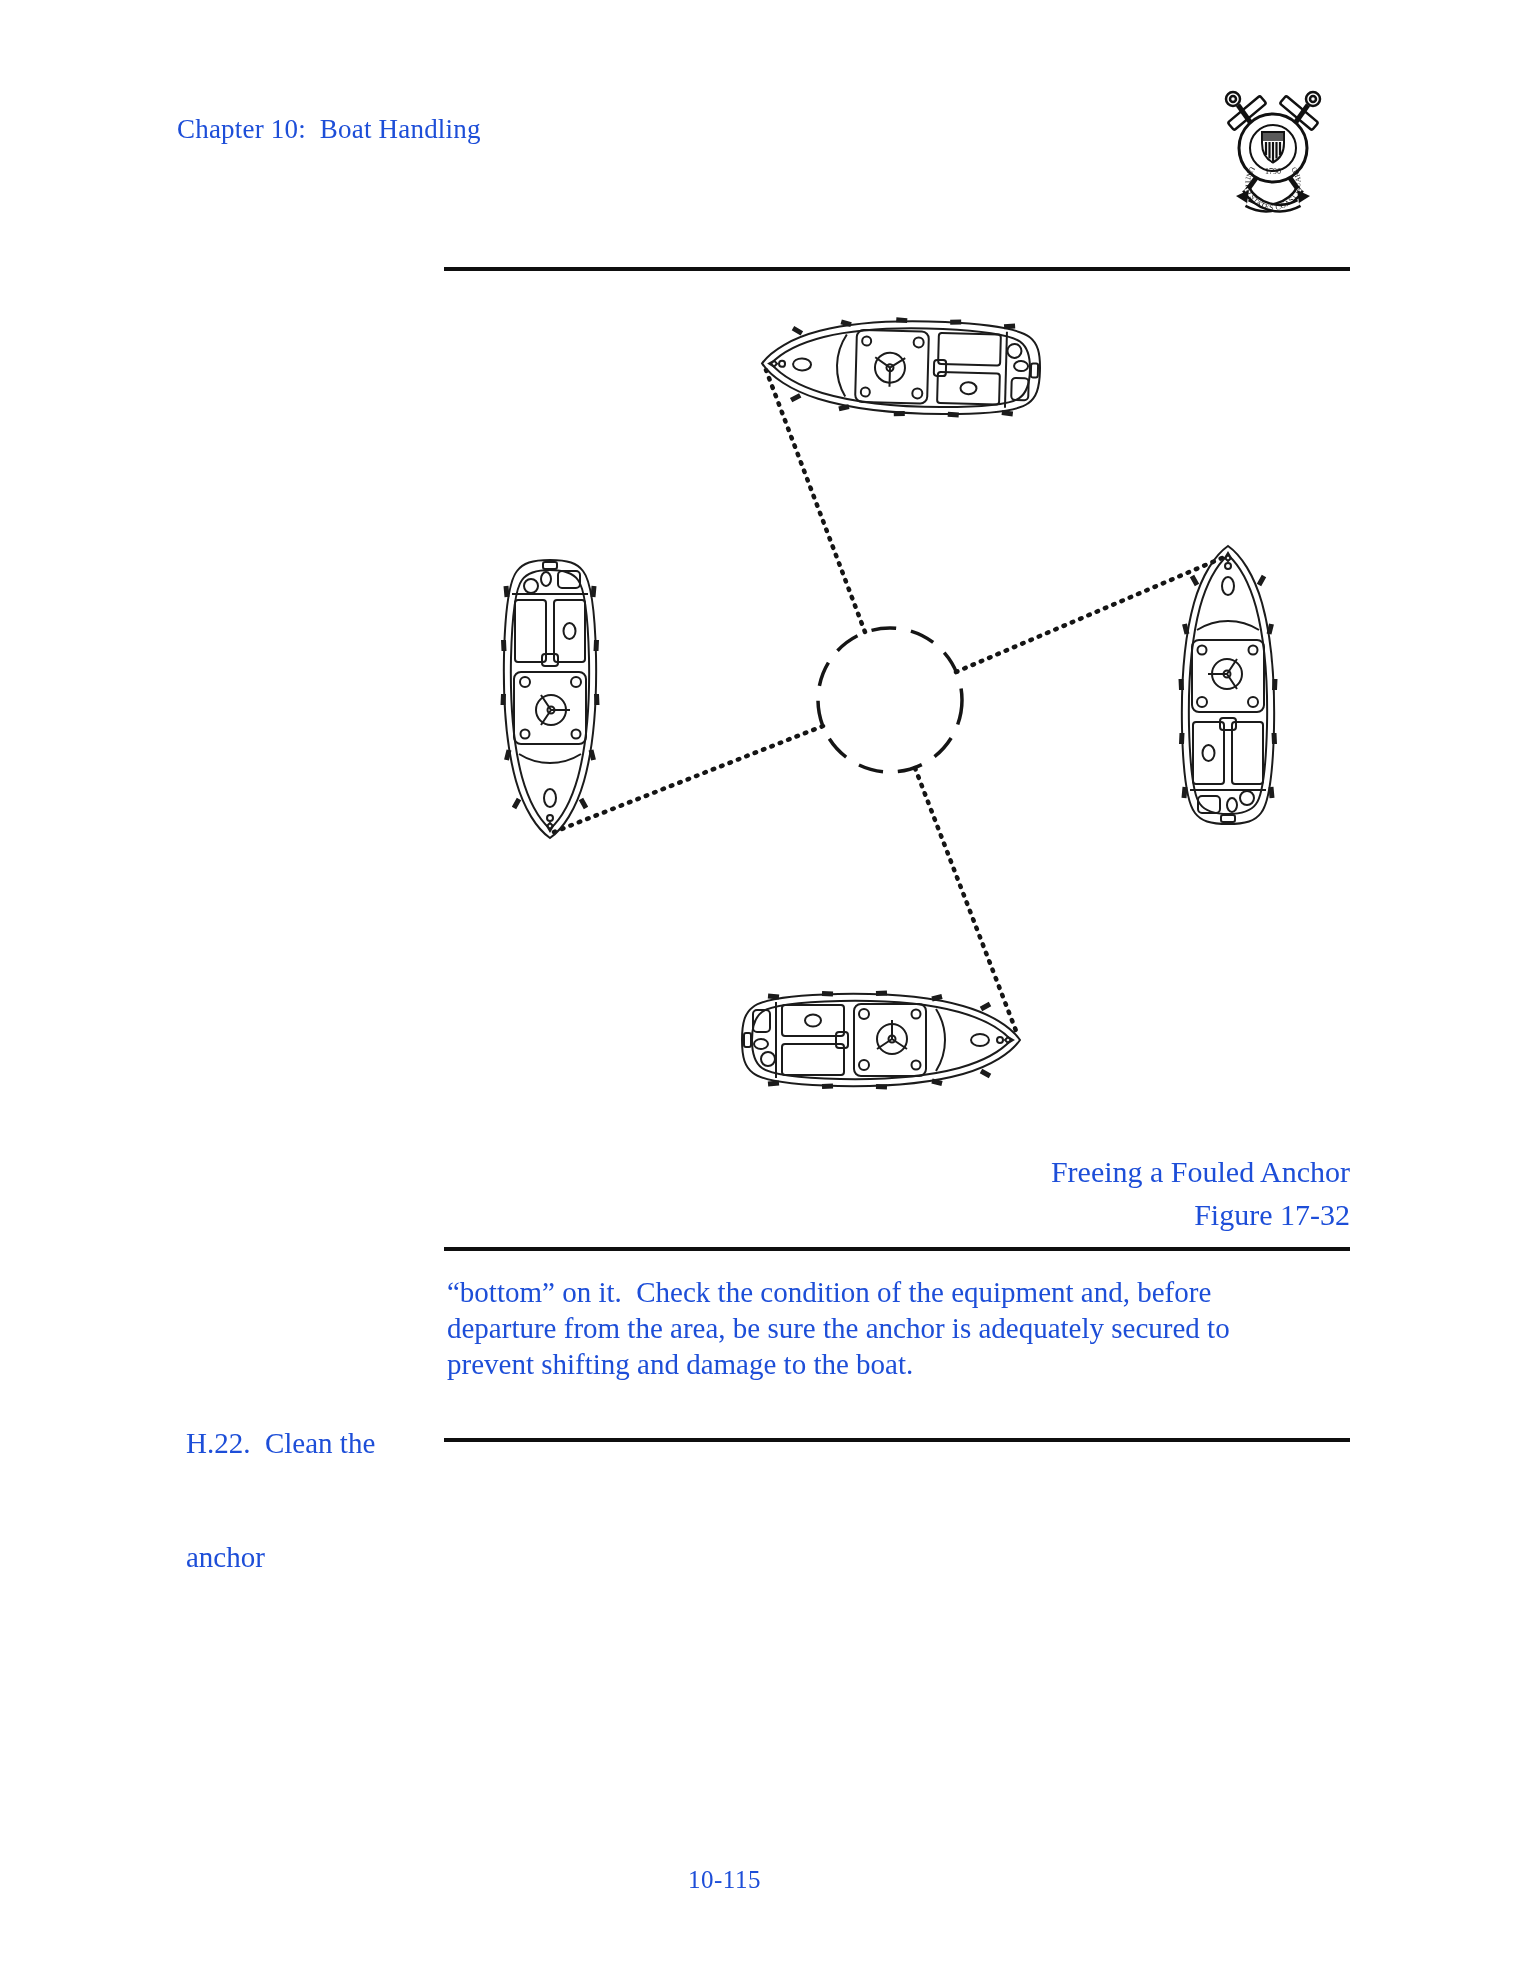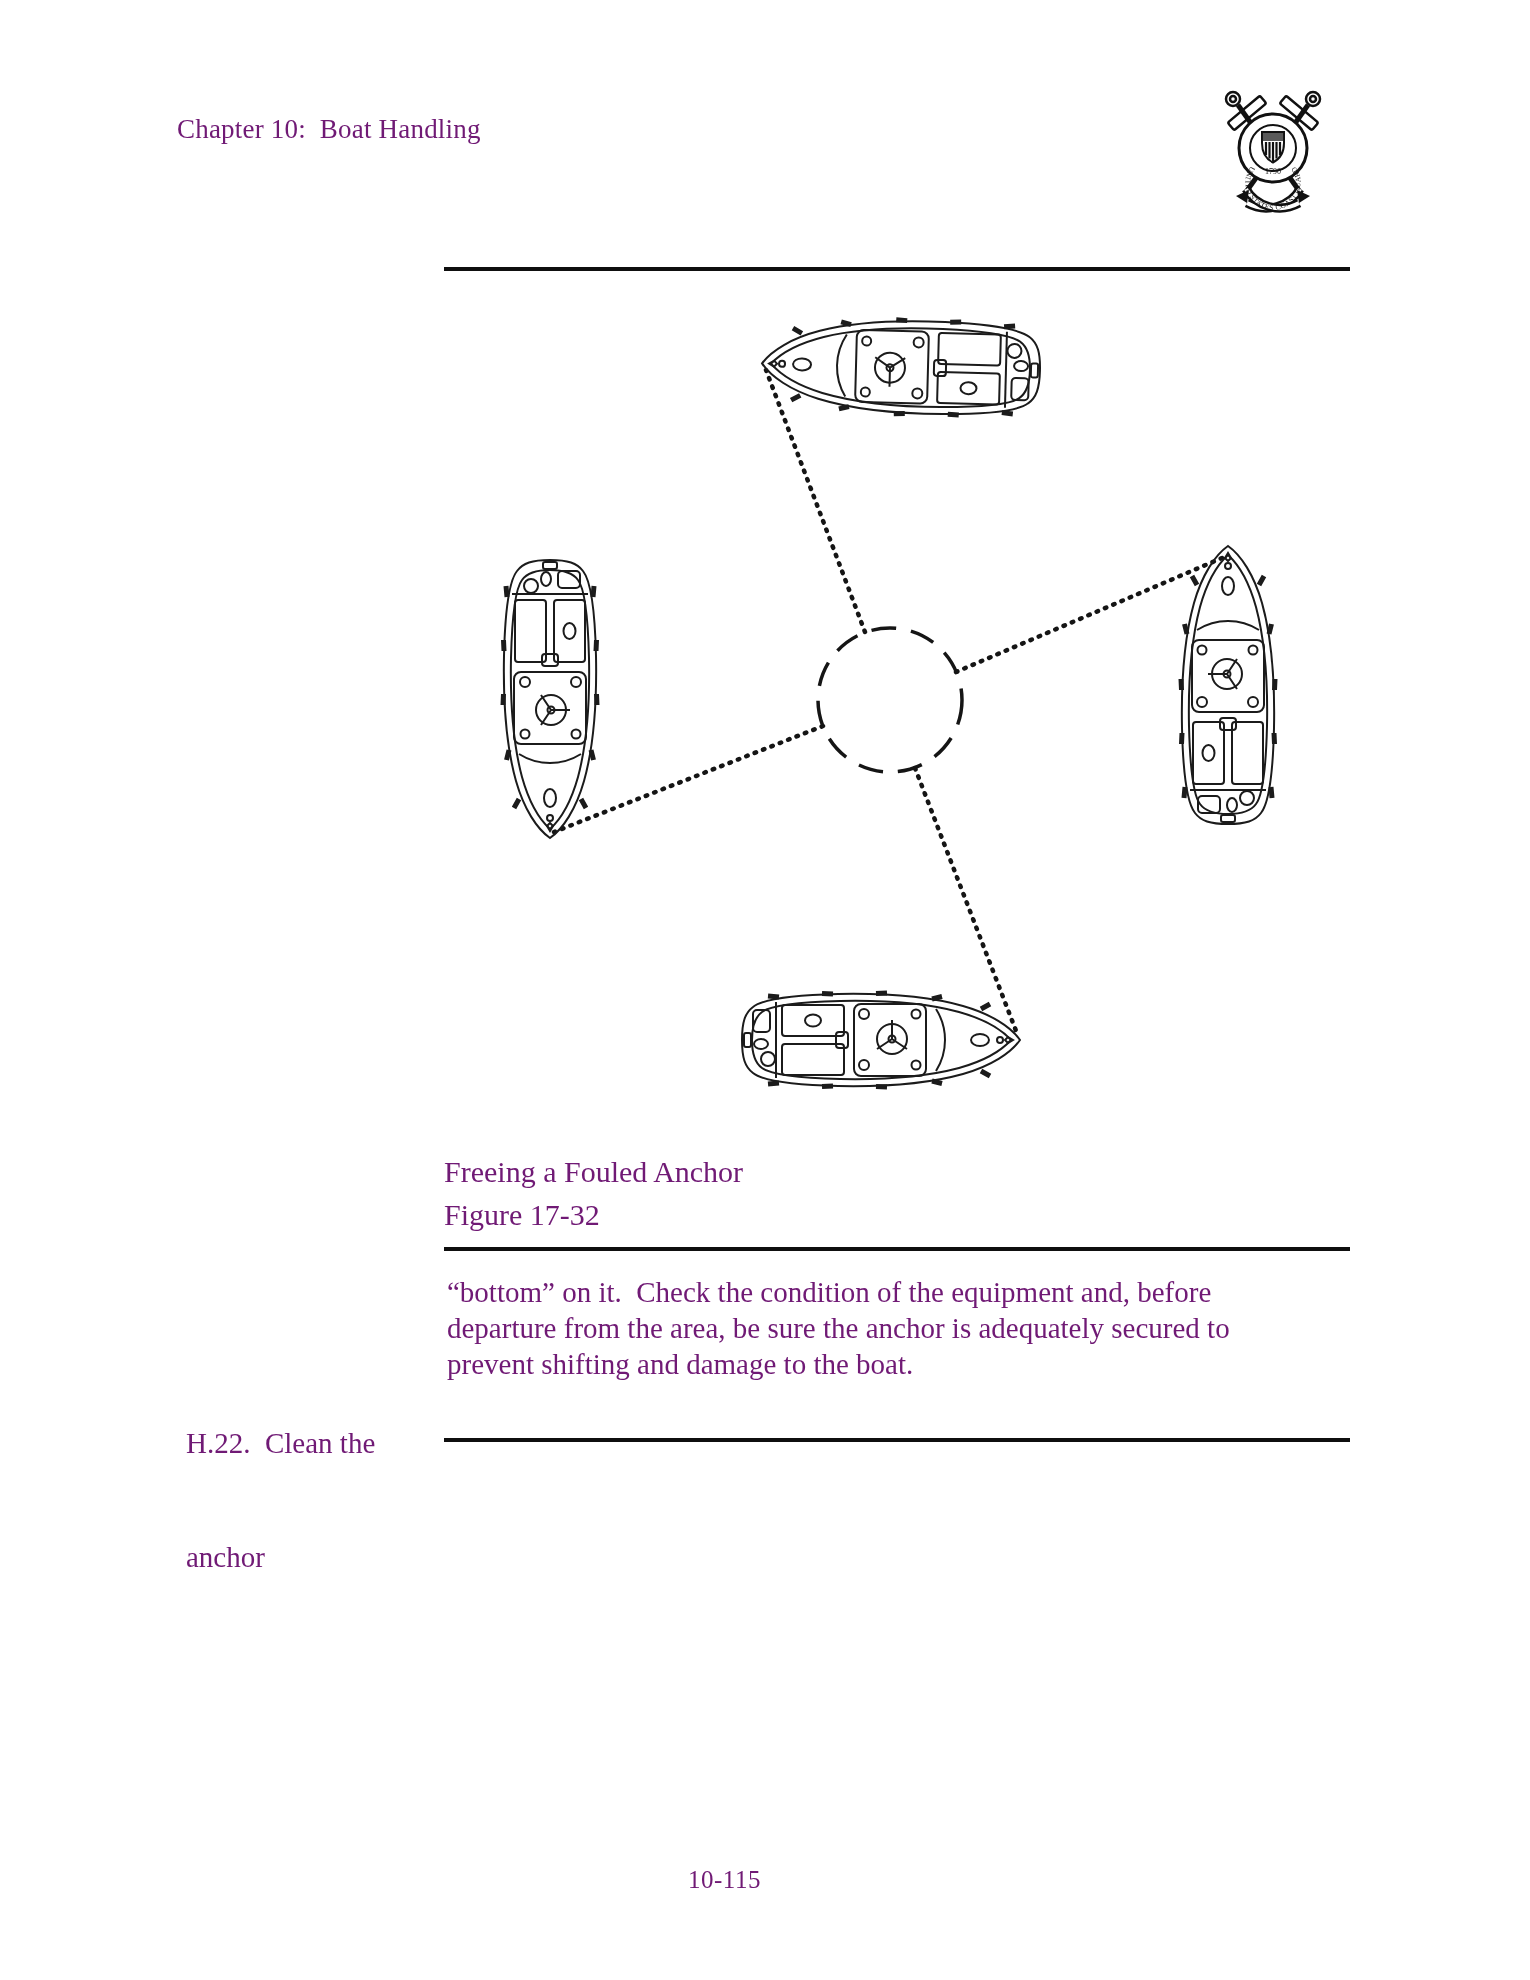--- a/index.html
+++ b/index.html
@@ -1,37 +1,37 @@
 <!DOCTYPE html>
 <html><head>
 <meta charset="utf-8">
 <style>
   html,body{margin:0;padding:0;background:#ffffff;}
   .page{
     position:relative;
     width:1530px;height:1980px;
     background:#ffffff;
     font-family:"Liberation Serif", serif;
-    color:#701a75;
+    color:#1d4ed8;
     overflow:hidden;
   }
   .chapter-title{
     position:absolute;left:177px;top:114px;
     font-size:27px;white-space:pre;letter-spacing:.2px;
   }
   .emblem{position:absolute;left:1207px;top:84px;width:132px;height:140px;}
   .rule{position:absolute;left:444px;width:906px;height:4px;background:#0f0f0f;}
   .rule-1{top:267px;}
   .rule-2{top:1247px;}
   .rule-3{top:1438px;}
   .figure-area{position:absolute;left:430px;top:290px;width:930px;height:840px;}
   .figure-area svg{display:block;width:100%;height:100%;}
   .caption{
     position:absolute;left:444px;top:1150px;width:906px;
-    text-align:left;font-size:30px;line-height:43px;
+    text-align:right;font-size:30px;line-height:43px;
   }
   .section-heading{
     position:absolute;left:186px;top:1348px;
     font-size:29px;line-height:38px;white-space:pre;
   }
   .section-body{
     position:absolute;left:447px;top:1274px;
     font-size:29px;line-height:36px;
   }
   .section-body .bline{white-space:pre;}

